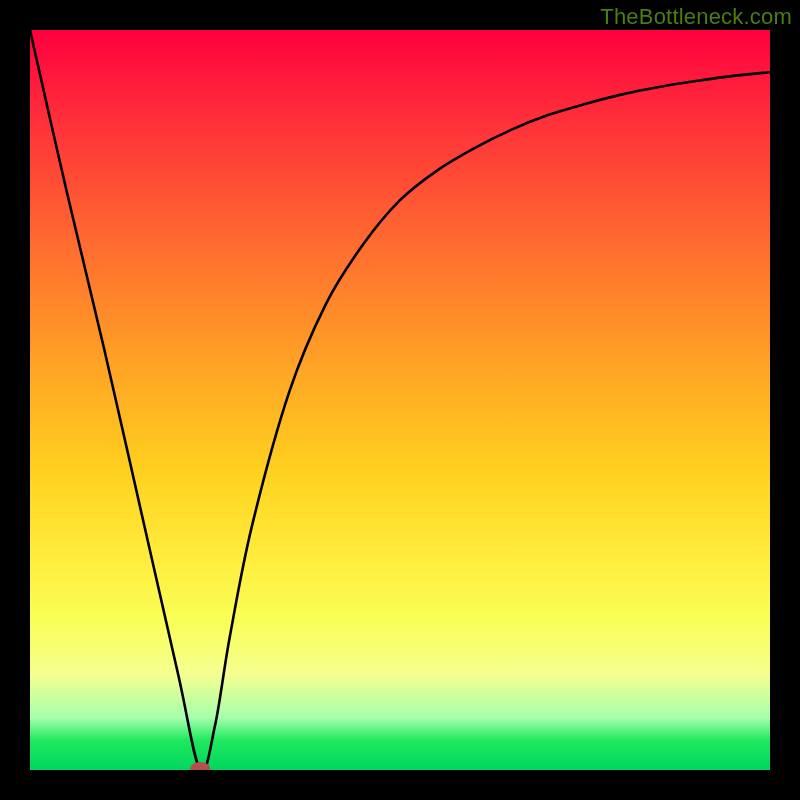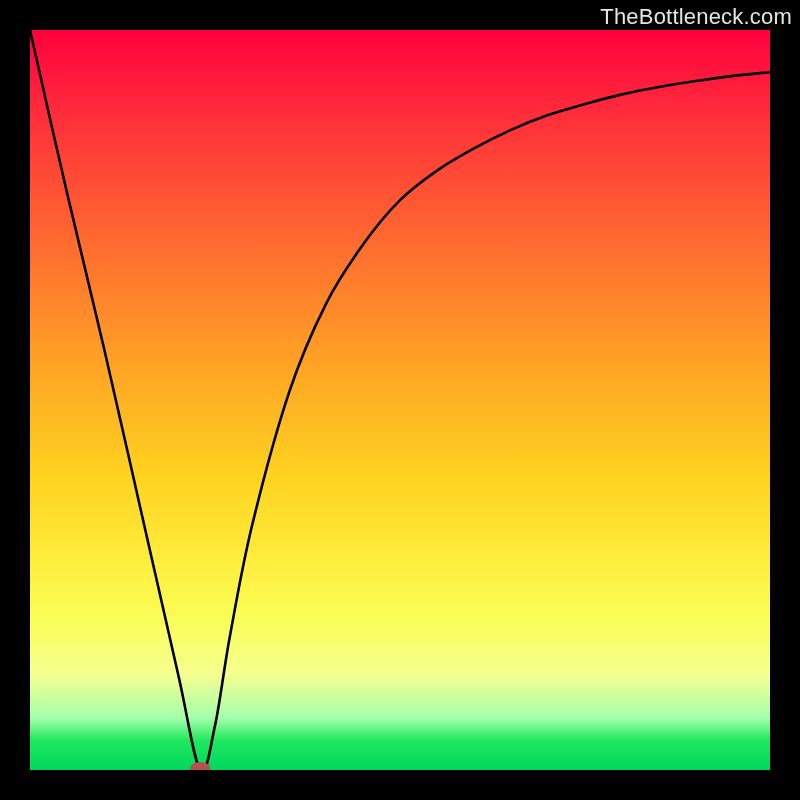--- a/index.html
+++ b/index.html
@@ -36,21 +36,21 @@
       #f6ff90 87%,
       #a4ffac 93%,
       #20e85e 96%,
       #00d65e 100%
     );
   }
   .watermark {
     position: absolute;
     top: 4px;
     right: 8px;
-    color: #e5e5e5;
+    color: #4d7c0f;
     font-size: 22px;
     font-weight: 500;
     letter-spacing: 0.2px;
     user-select: none;
     pointer-events: none;
   }
   svg.curve {
     position: absolute;
     left: 30px;
     top: 30px;

